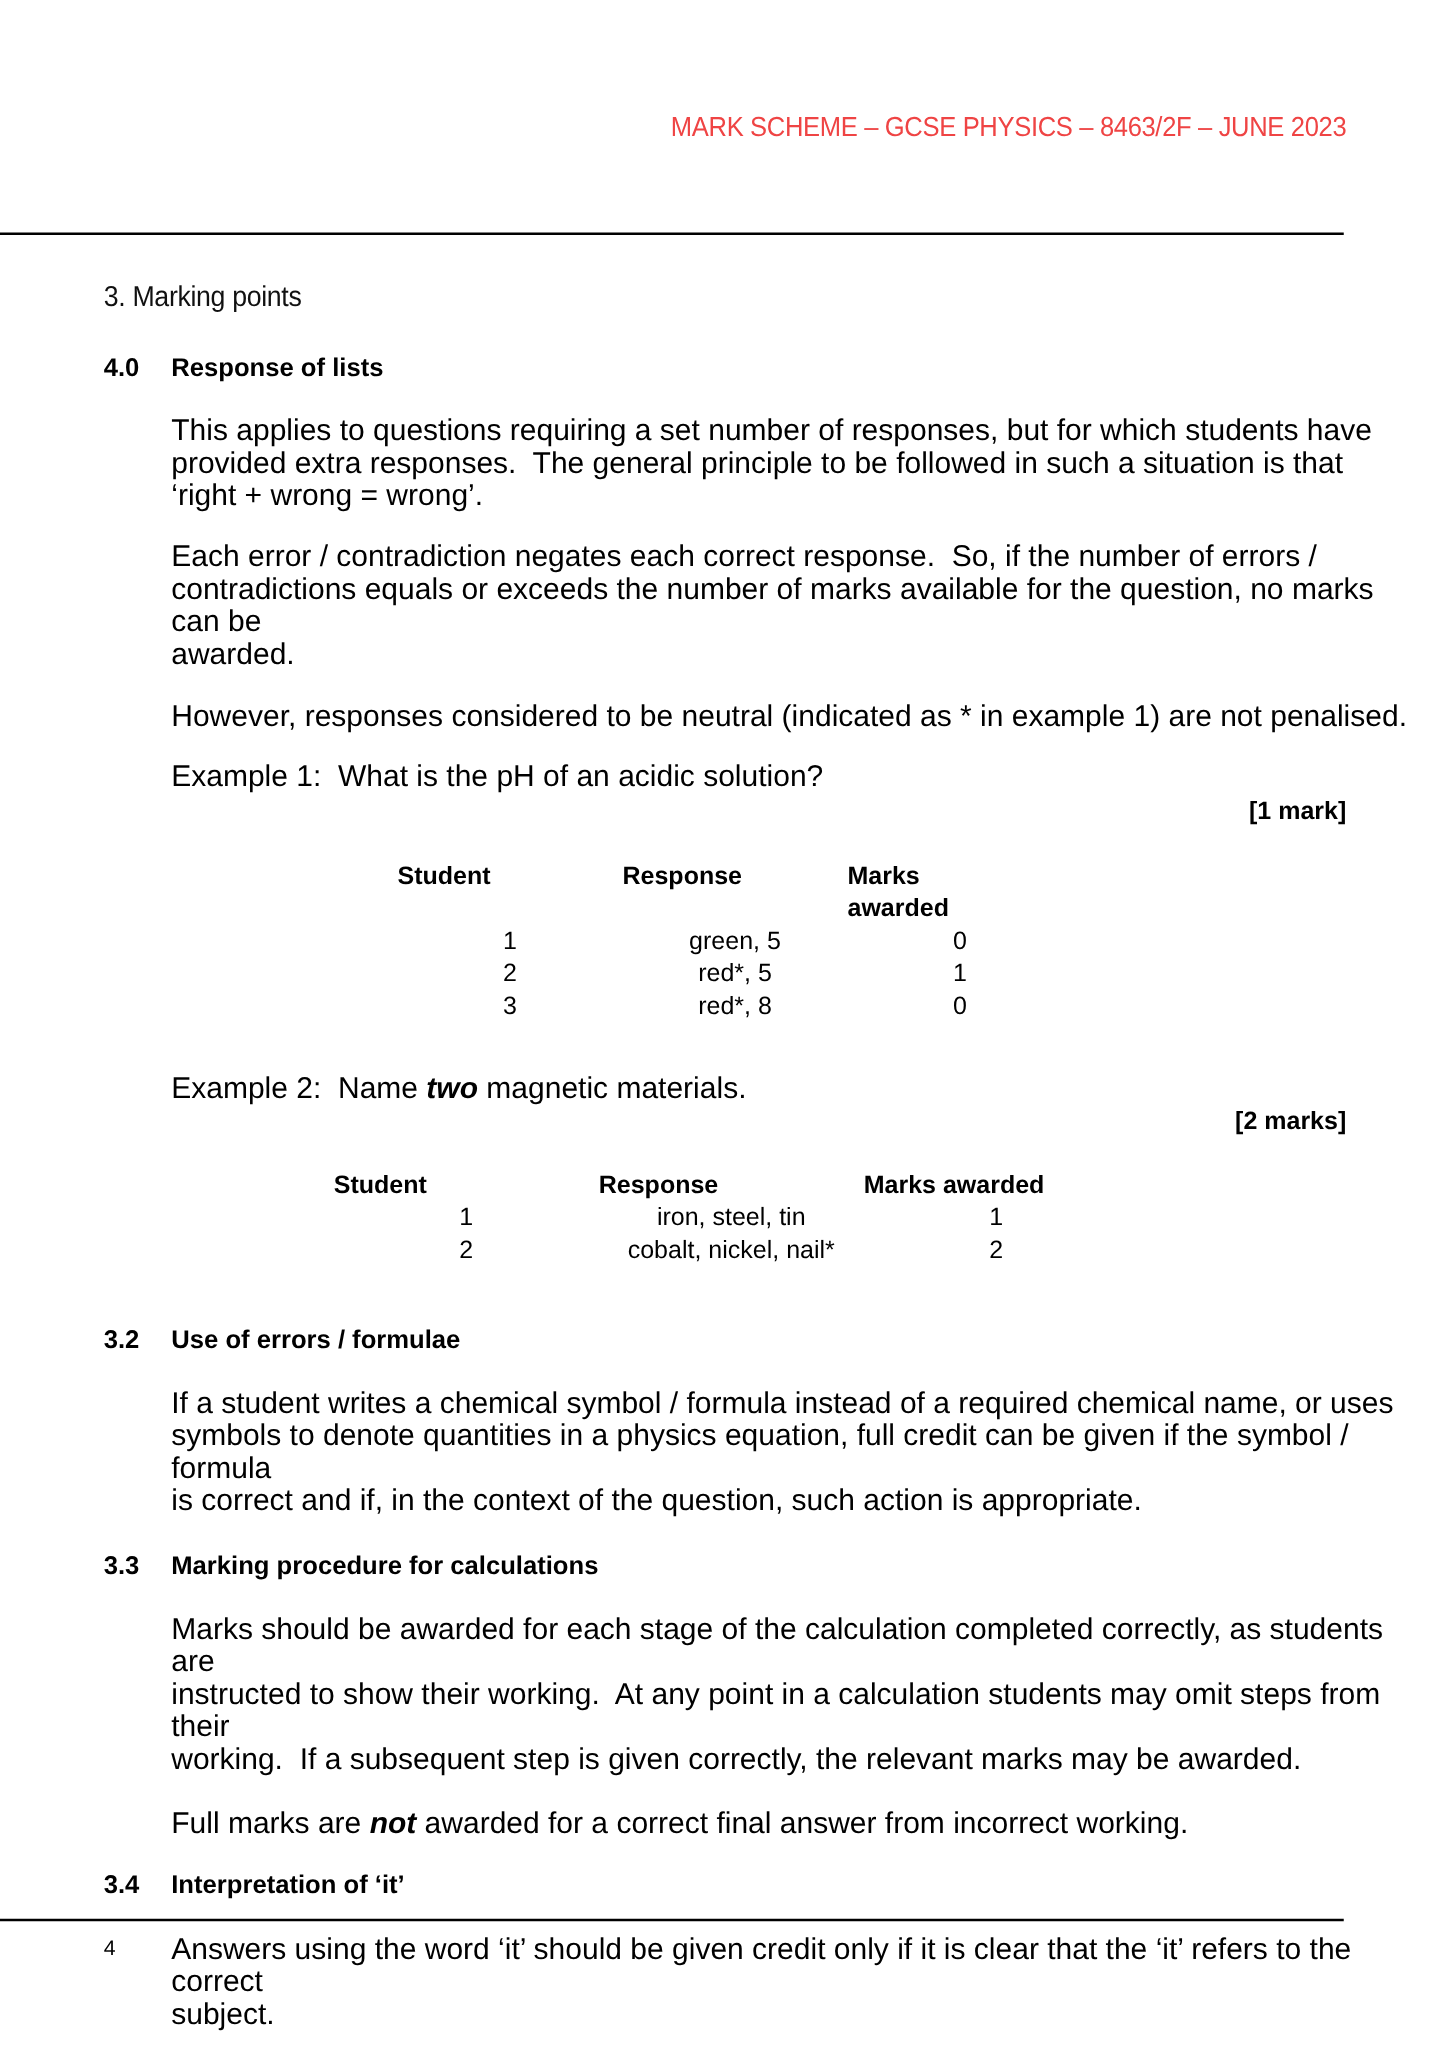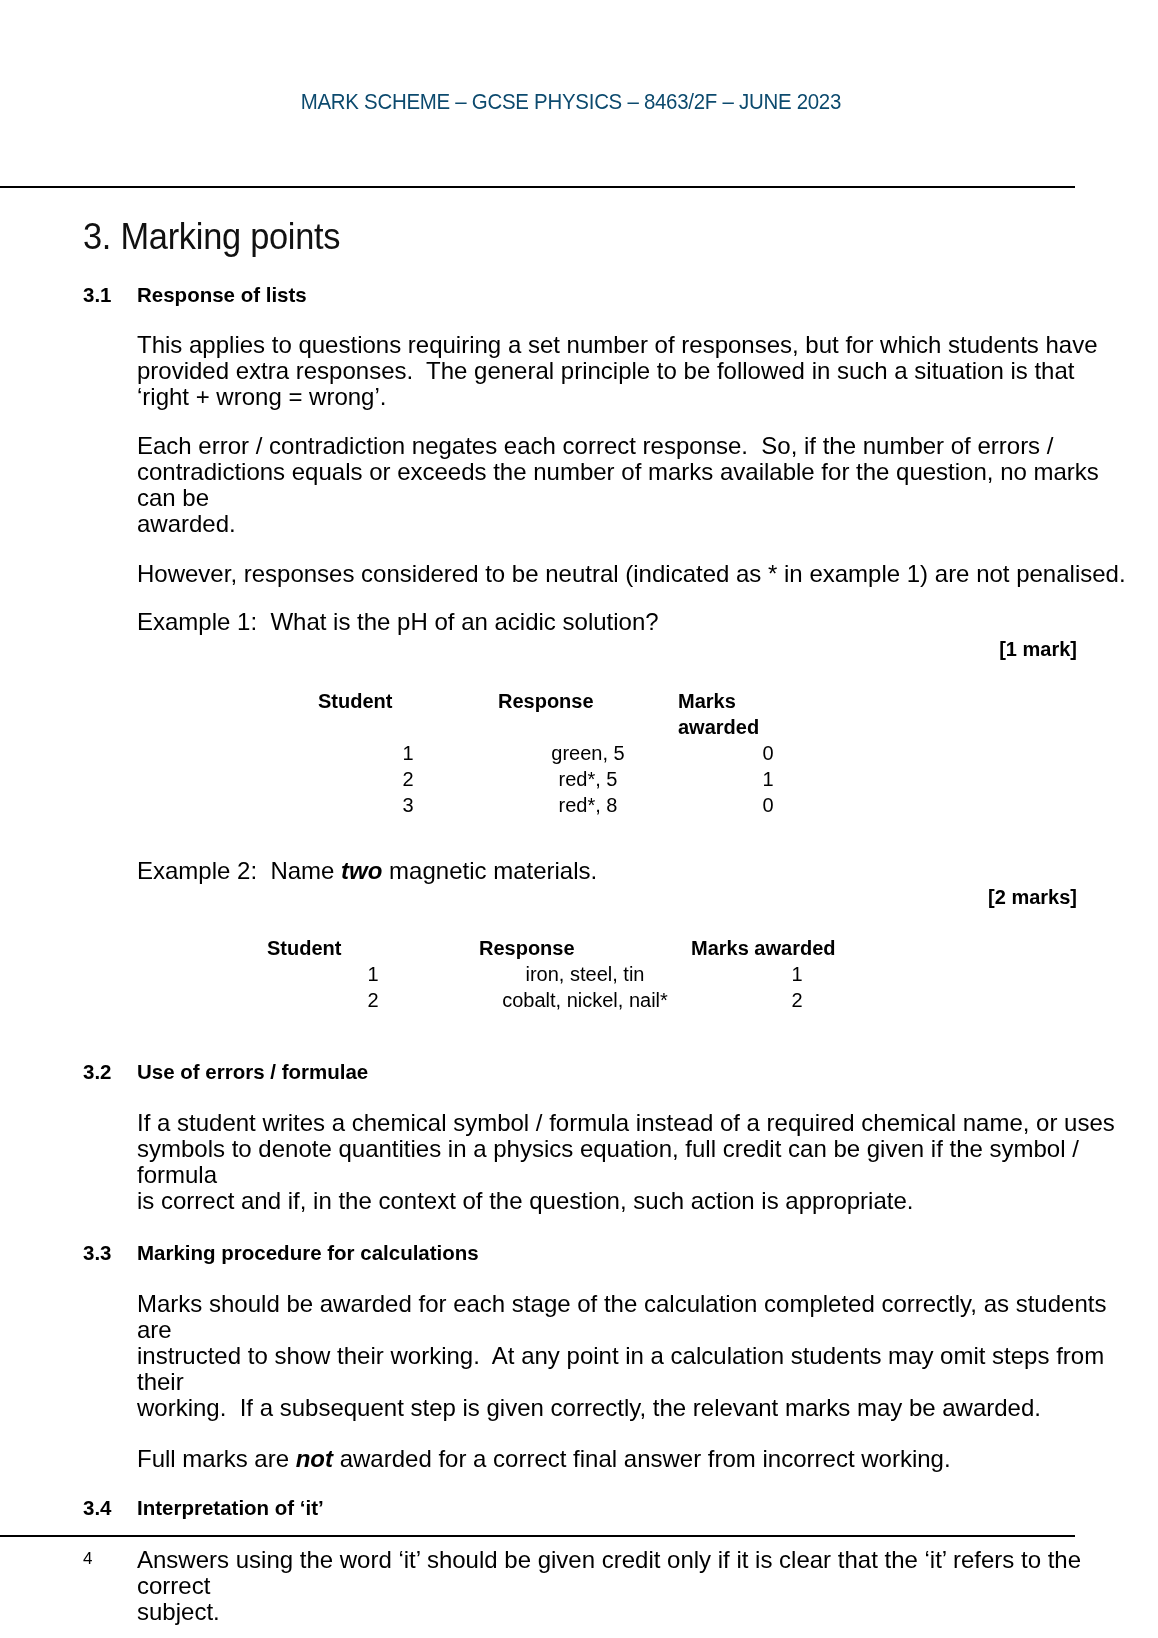--- a/index.html
+++ b/index.html
@@ -9,38 +9,38 @@
     height: 1638px;
     background: #ffffff;
     font-family: "Liberation Sans", "DejaVu Sans", sans-serif;
     color: #000;
     overflow: hidden;
   }
   
   .doc-header {
     margin-top: 60px;
     margin-right: 81px;
-    text-align: center;
+    text-align: right;
     font-size: 22px;
     line-height: 28px;
-    color: #0c4a6e;
+    color: #ef4444;
     white-space: pre;
   }
   .condensed-r { display: inline-block; transform: scaleX(0.93); transform-origin: 100% 50%; letter-spacing: -0.3px; }
   .condensed-l { display: inline-block; transform: scaleX(0.93); transform-origin: 0 50%; letter-spacing: -0.3px; }
   .rule {
     width: 1075px;
     border-top: 2px solid #000;
     height: 0;
   }
   .header-rule { margin-top: 42px; }
   
   .page-title {
     margin: 32px 0 0 83px;
-    font-size: 37px;
+    font-size: 23px;
     font-weight: normal;
     line-height: 34px;
     color: #111;
   }
   .sec-head {
     display: flex;
     margin-left: 83px;
     font-weight: bold;
     font-size: 20.5px;
     line-height: 26px;
@@ -93,21 +93,21 @@
 
   <div class="doc-header">
     <span class="condensed-r">MARK SCHEME – GCSE PHYSICS – 8463/2F – JUNE 2023</span>
   </div>
 
   <div class="rule header-rule"></div>
 
   <h1 class="page-title"><span class="condensed-l">3. Marking points</span></h1>
 
   <div class="sec-head" style="margin-top:28px">
-    <span class="sec-num">3.1</span>
+    <span class="sec-num">4.0</span>
     <span class="sec-title">Response of lists</span>
   </div>
 
   <p class="para" style="margin-top:24px">This applies to questions requiring a set number of responses, but for which students have
 provided extra responses.  The general principle to be followed in such a situation is that
 ‘right + wrong = wrong’.</p>
   <p class="para" style="margin-top:23px">Each error / contradiction negates each correct response.  So, if the number of errors /
 contradictions equals or exceeds the number of marks available for the question, no marks can be
 awarded.</p>
   <p class="para" style="margin-top:24px">However, responses considered to be neutral (indicated as * in example 1) are not penalised.</p>

